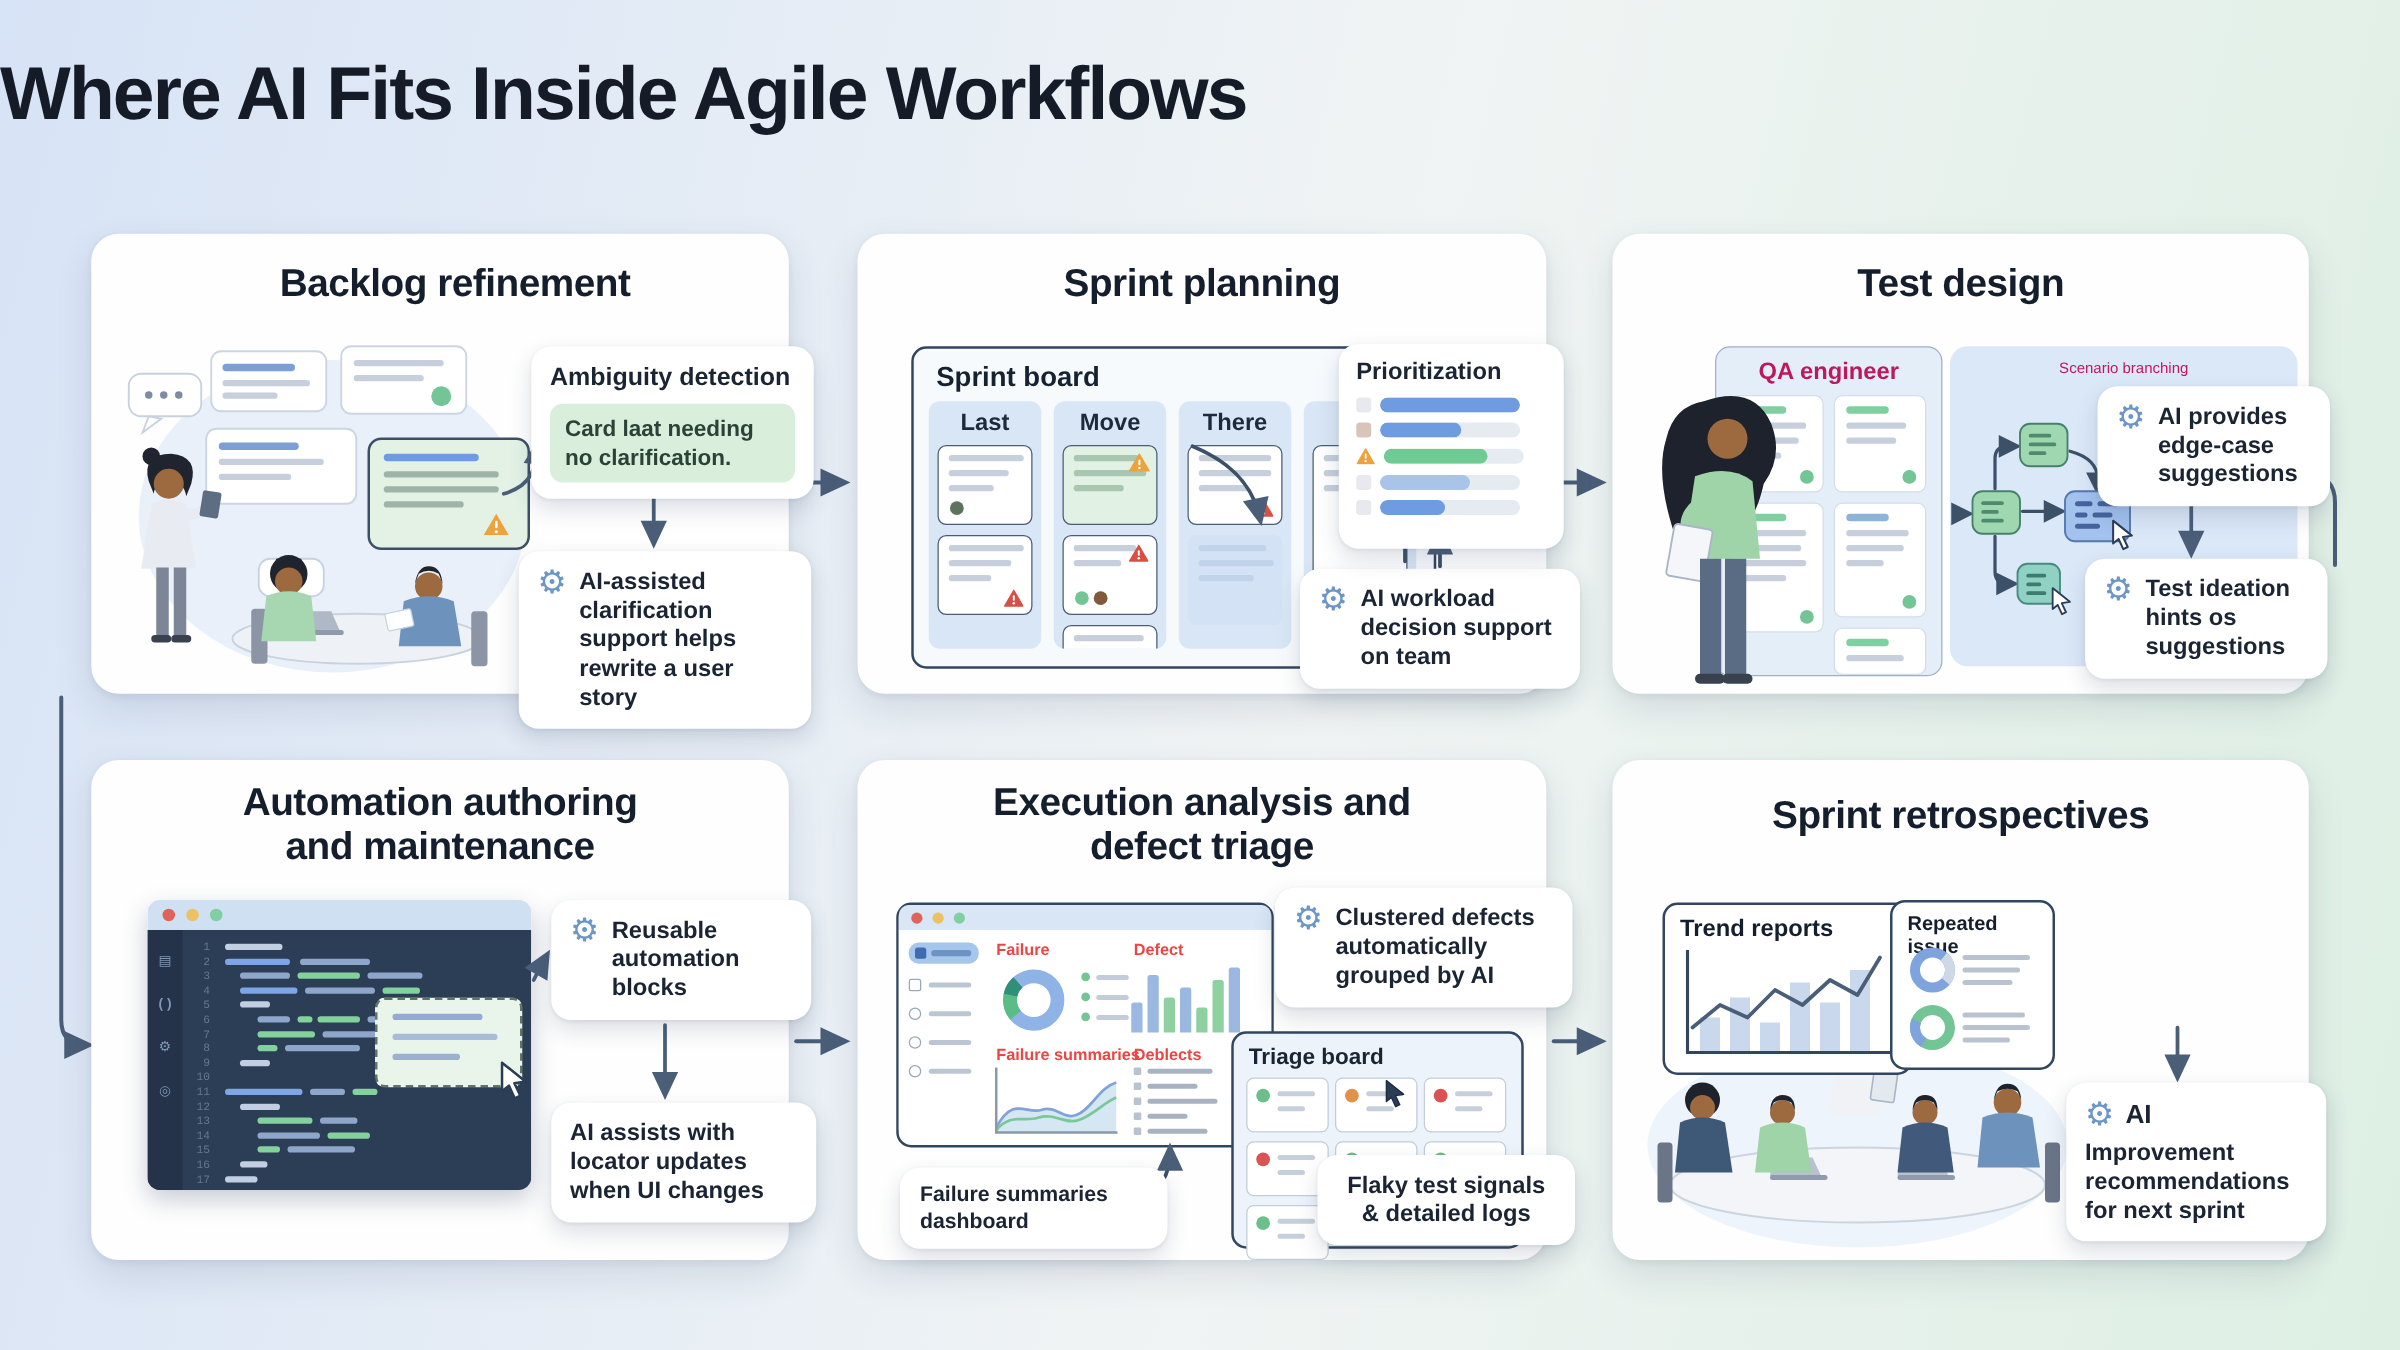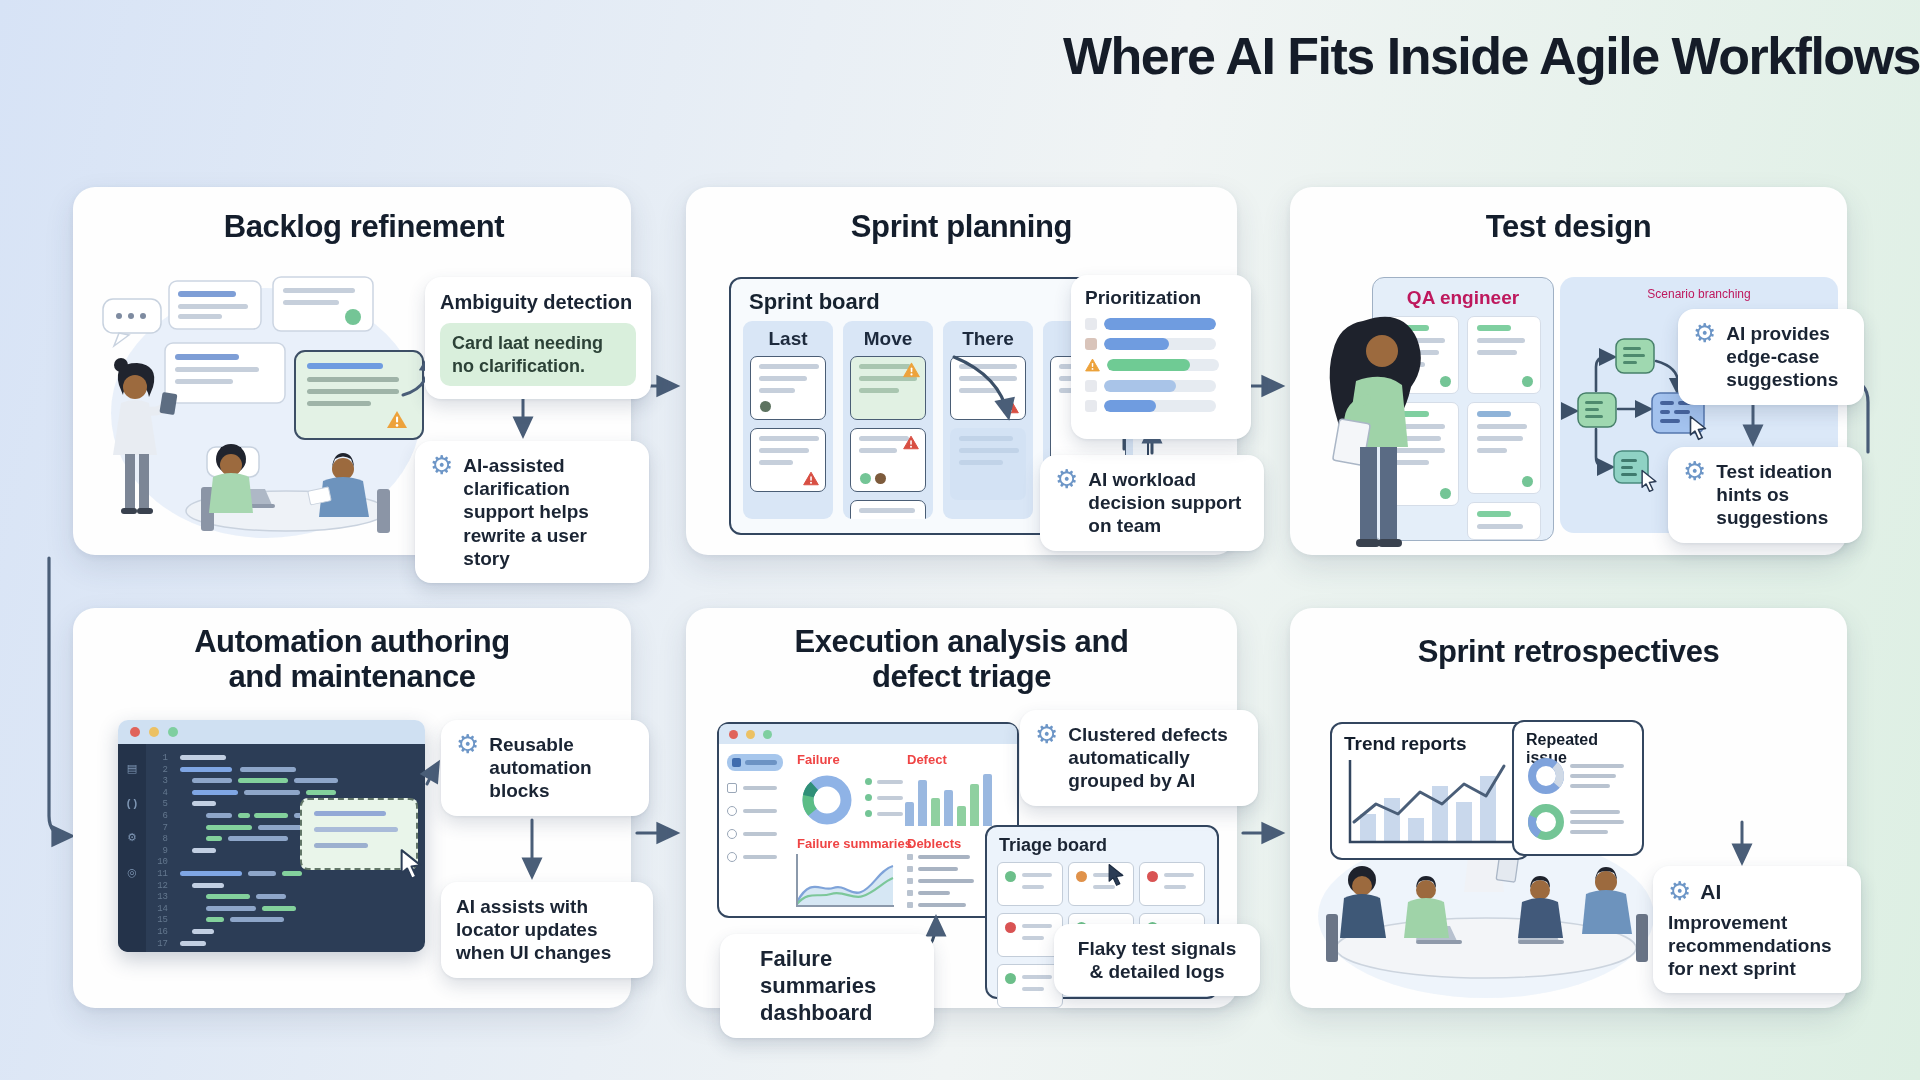--- a/index.html
+++ b/index.html
@@ -1,22 +1,22 @@
 <!DOCTYPE html>
 <html><head>
 <meta charset="utf-8">
 <style>
   html,body{margin:0;padding:0;background:#e8eef2;}
   #canvas{
     position:relative;width:1920px;height:1080px;overflow:hidden;
     background:linear-gradient(103deg,#d7e3f6 0%,#e9eff5 38%,#f0f4f4 55%,#ddefe3 100%);
     font-family:"Liberation Sans","DejaVu Sans",sans-serif;color:#1a2433;
   }
-  #page-title{position:absolute;top:26px;left:0;width:100%;text-align:right;
-    font-size:52px;font-weight:bold;letter-spacing:-1.5px;color:#151c28;margin:0;}
+  #page-title{position:absolute;top:40px;left:0;width:100%;text-align:left;
+    font-size:60px;font-weight:bold;letter-spacing:-1.5px;color:#151c28;margin:0;}
   .panel{position:absolute;background:#fefefe;border-radius:22px;z-index:2;
     box-shadow:0 12px 30px rgba(40,60,90,.12),0 2px 6px rgba(40,60,90,.07);}
   .ptitle{position:absolute;left:0;width:100%;text-align:center;margin:0;
     font-size:31px;font-weight:bold;letter-spacing:-.4px;color:#141e2c;line-height:1.14;}
   .ptitle span{display:block;}
   .parrows{position:absolute;left:0;top:0;z-index:3;pointer-events:none;}
   #connectors{position:absolute;left:0;top:0;z-index:1;pointer-events:none;}
   .callout{position:absolute;background:#fff;border-radius:16px;z-index:4;
     box-shadow:0 8px 18px rgba(44,62,92,.16),0 1px 3px rgba(44,62,92,.08);
     padding:13px 15px;display:flex;gap:10px;align-items:flex-start;}
@@ -798,21 +798,21 @@
           </marker>
         </defs>
       <path d="M218 352 C244 346 250 332 250 312" stroke="#3c5068" stroke-width="3" fill="none" stroke-linecap="round" marker-end="url(#mk5)"></path>
     </svg>
 
     <div class="callout" style="left:334px;top:102px;width:208px;">
       <span class="gear">⚙</span>
       <span class="co-txt">Clustered defects automatically grouped by AI</span>
     </div>
     <div class="callout" style="left:34px;top:326px;width:182px;padding:12px 16px;">
-      <span class="co-txt" style="font-size:22px;margin-left:24px;">Failure summaries dashboard</span>
+      <span class="co-txt" style="font-size:17px;">Failure summaries dashboard</span>
     </div>
     <div class="callout" style="left:368px;top:316px;width:176px;justify-content:center;z-index:6;">
       <span class="co-txt" style="text-align:center;">Flaky test signals &amp; detailed logs</span>
     </div>
   </section>
 
   <section class="panel" style="left:1290px;top:608px;width:557px;height:400px;">
     <h2 class="ptitle" style="top:26px;">Sprint retrospectives</h2>
 
     <svg class="illus" style="left:24px;top:188px;" width="346" height="206" viewBox="0 0 346 206">

